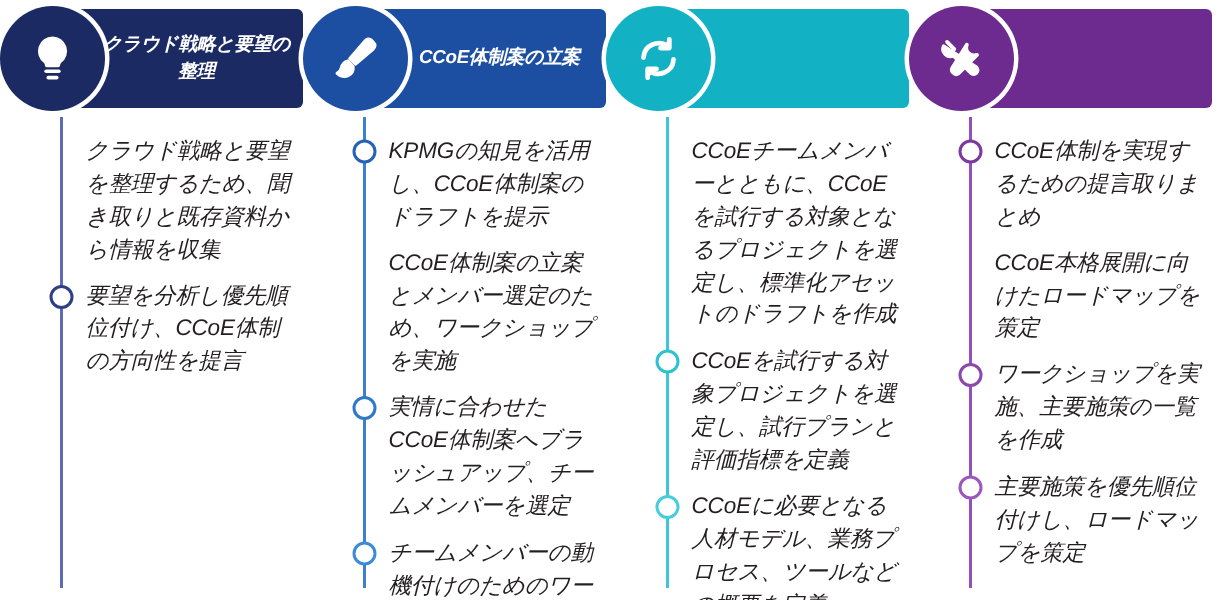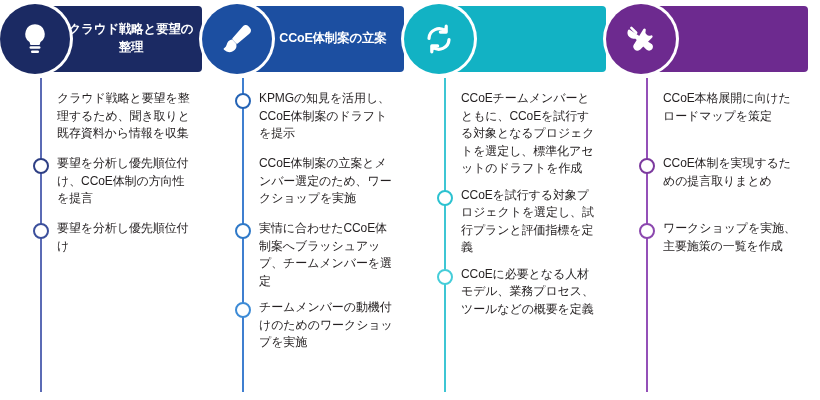--- a/index.html
+++ b/index.html
@@ -15,20 +15,21 @@
   }
   .board {
     position: relative;
     width: 820px;
     height: 400px;
   }
   .columns {
     display: flex;
     width: 808px;
     height: 400px;
+    font-style: italic;
   }
   .col {
     position: relative;
     width: 205px;
     height: 400px;
     box-sizing: border-box;
   }
 
   
   .banner {
@@ -105,21 +106,21 @@
     height: 16px;
     border-radius: 50%;
     background: #ffffff;
     border: 2.5px solid #888;
     box-sizing: border-box;
     z-index: 3;
   }
   .item-text {
     margin-left: 57px;
     margin-right: 8px;
-    font-size: 12px;
+    font-size: 15px;
     line-height: 1.46;
     color: #231f20;
     letter-spacing: -0.1px;
   }
   .item.first .item-text { margin-left: 57px; }
 
   
 </style>
 </head>
 <body>
@@ -141,24 +142,20 @@
         <div class="banner-text">クラウド戦略と要望の整理</div>
       </div>
       <div class="items">
         <div class="item first">
 
           <div class="item-text">クラウド戦略と要望を整理するため、聞き取りと既存資料から情報を収集</div>
         </div>
         <div class="item">
           <span class="dot" style="border-color:#2e3f84;"></span>
           <div class="item-text">要望を分析し優先順位付け、CCoE体制の方向性を提言</div>
-        </div>
-        <div class="item">
-          <span class="dot" style="border-color:#3b4f9c;"></span>
-          <div class="item-text">要望を分析し優先順位付け</div>
         </div>
       </div>
     </div>
 
     <div class="col">
       <div class="line" style="background:#3f7fd0;"></div>
       <div class="banner">
         <div class="banner-bg" style="background:#1c4fa1;"></div>
         <div class="circle" style="background:#1c4fa1;">
           <svg width="34" height="34" viewBox="0 0 24 24" fill="none" stroke="#ffffff" stroke-width="1.6" stroke-linecap="round" stroke-linejoin="round">
@@ -223,29 +220,33 @@
         <div class="banner-bg" style="background:#6d2a8f;"></div>
         <div class="circle" style="background:#6d2a8f;">
           <svg width="34" height="34" viewBox="0 0 24 24" fill="none" stroke="#ffffff" stroke-width="1.8" stroke-linecap="round" stroke-linejoin="round">
             <path d="M14.5 5.5a3.7 3.7 0 0 0 4.8 4.8l-8.6 8.6a2 2 0 0 1 -2.8 -2.8z" fill="#ffffff" stroke="#ffffff"></path>
             <path d="M5.2 4.2l3.4 3.4" stroke="#ffffff"></path>
             <path d="M3.6 6.3a3.4 3.4 0 0 0 4.6 4.3l8.2 8.2a1.8 1.8 0 0 0 2.6 -2.6z" fill="#ffffff" stroke="#ffffff"></path>
           </svg>
         </div>
       </div>
       <div class="items">
-        <div class="item first">
-
-          <div class="item-text">CCoE本格展開に向けたロードマップを策定</div>
-        </div>
         <div class="item">
           <span class="dot" style="border-color:#7c3a9e;"></span>
           <div class="item-text">CCoE体制を実現するための提言取りまとめ</div>
         </div>
+        <div class="item first">
+
+          <div class="item-text">CCoE本格展開に向けたロードマップを策定</div>
+        </div>
         <div class="item">
           <span class="dot" style="border-color:#8b47ae;"></span>
           <div class="item-text">ワークショップを実施、主要施策の一覧を作成</div>
         </div>
+        <div class="item">
+          <span class="dot" style="border-color:#9a57bd;"></span>
+          <div class="item-text">主要施策を優先順位付けし、ロードマップを策定</div>
+        </div>
       </div>
     </div>
 
   </div>
 </div>
 
 </body></html>

